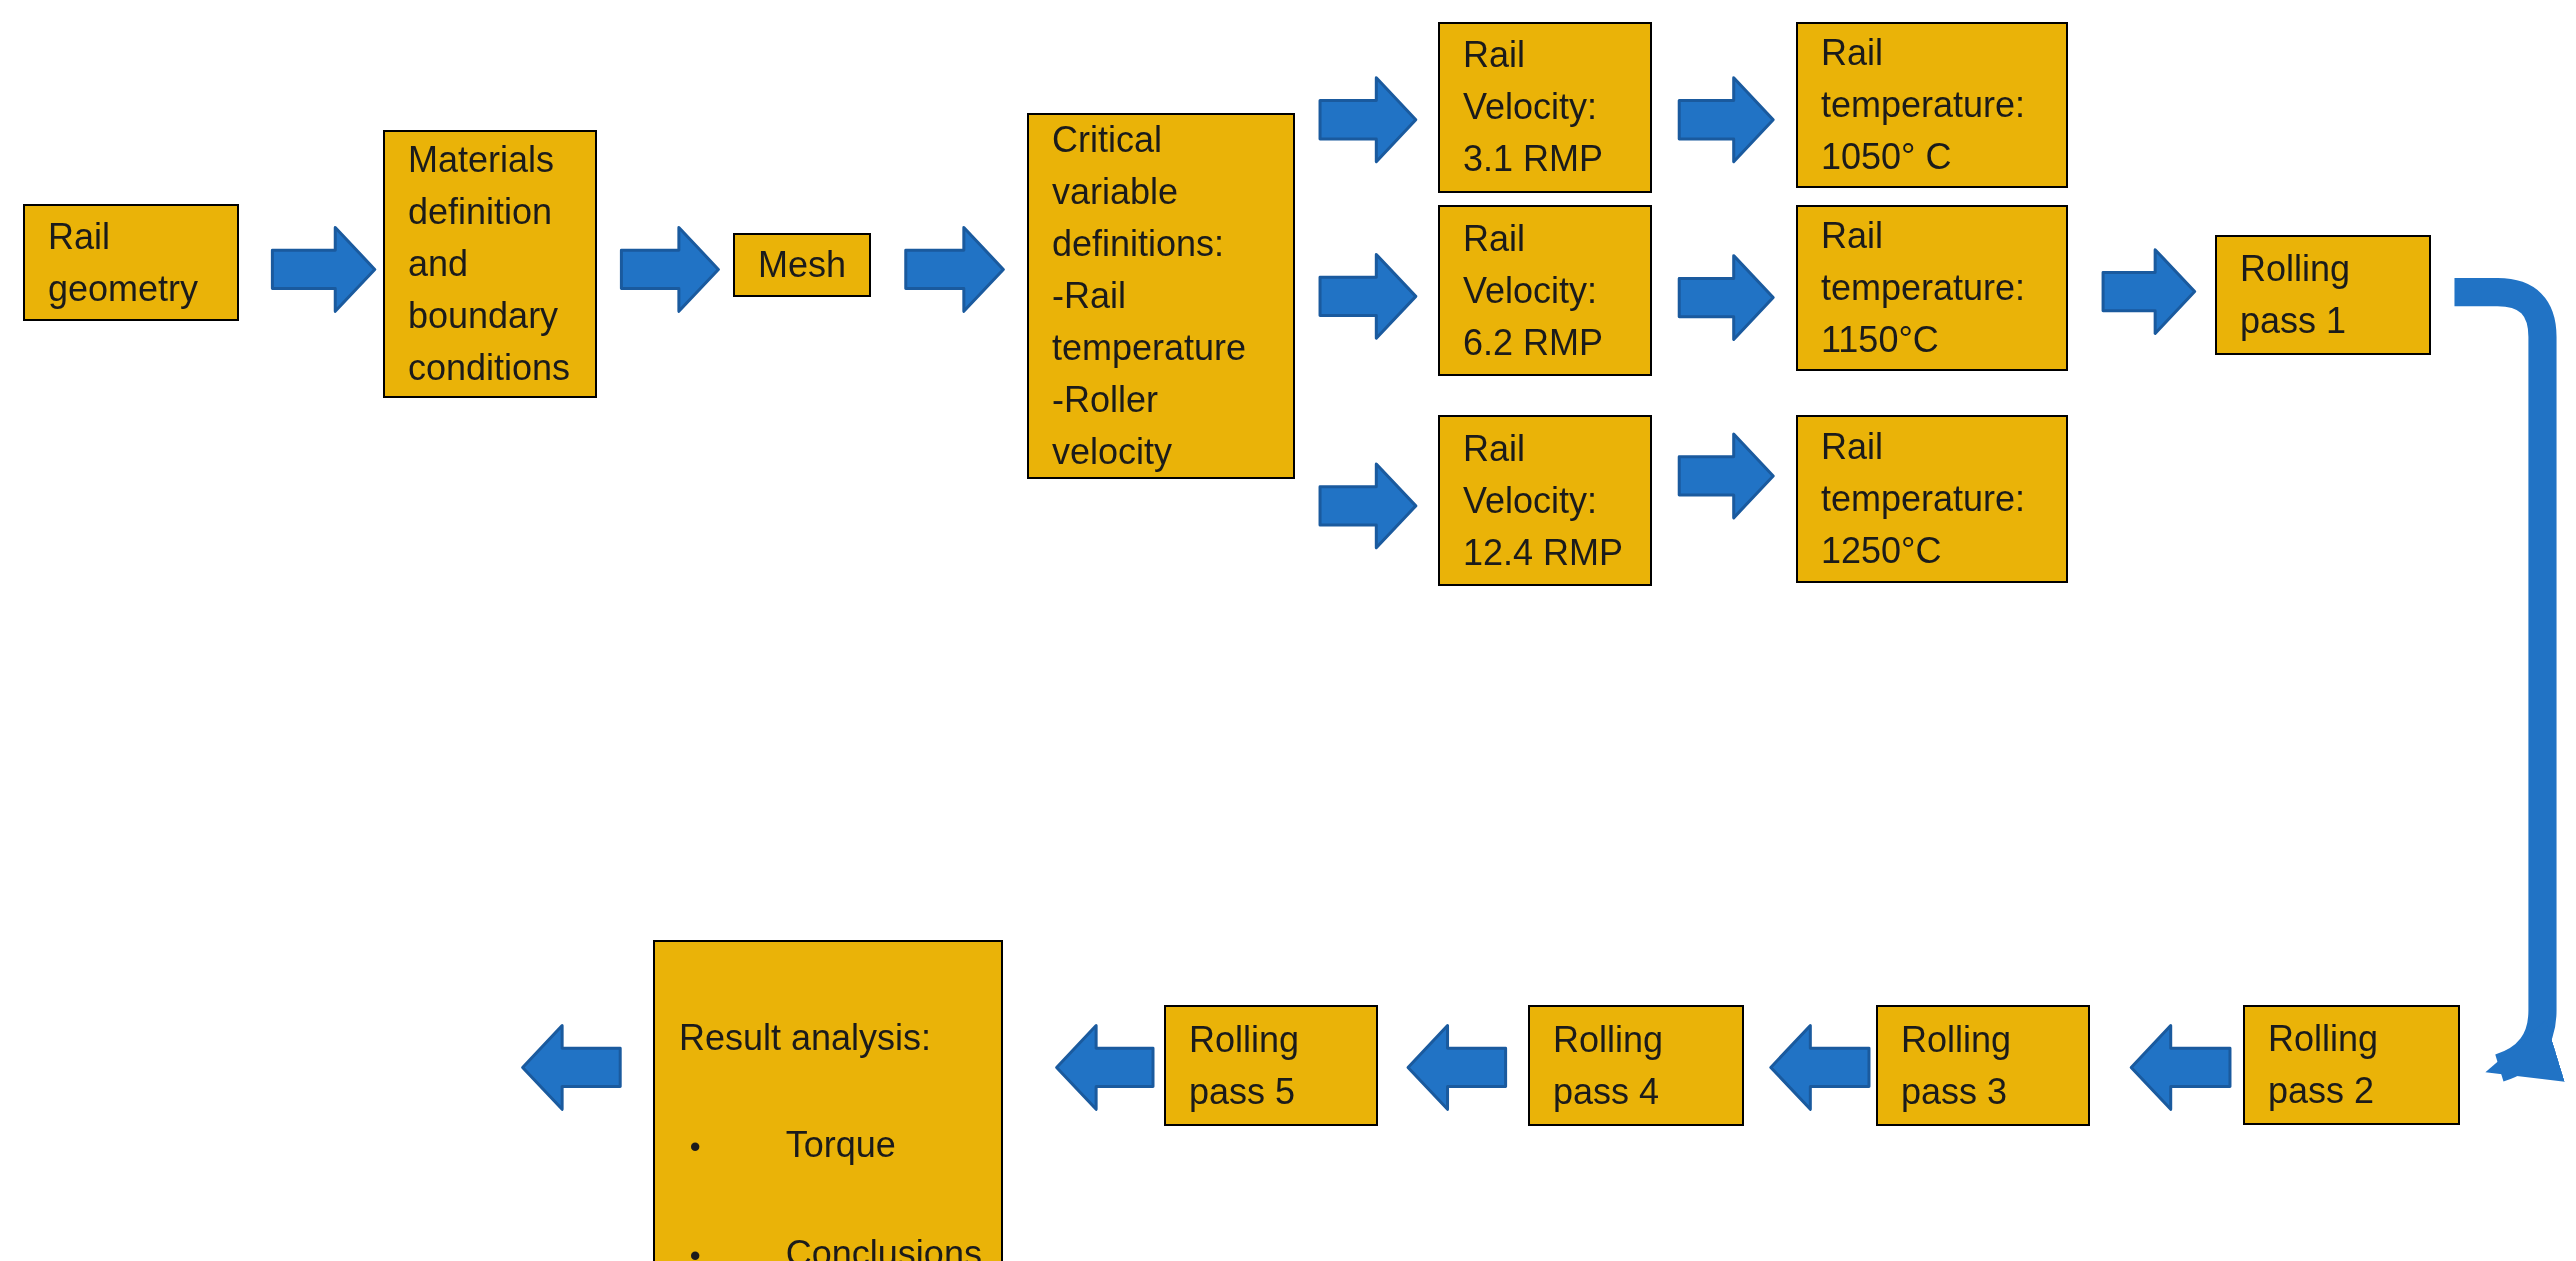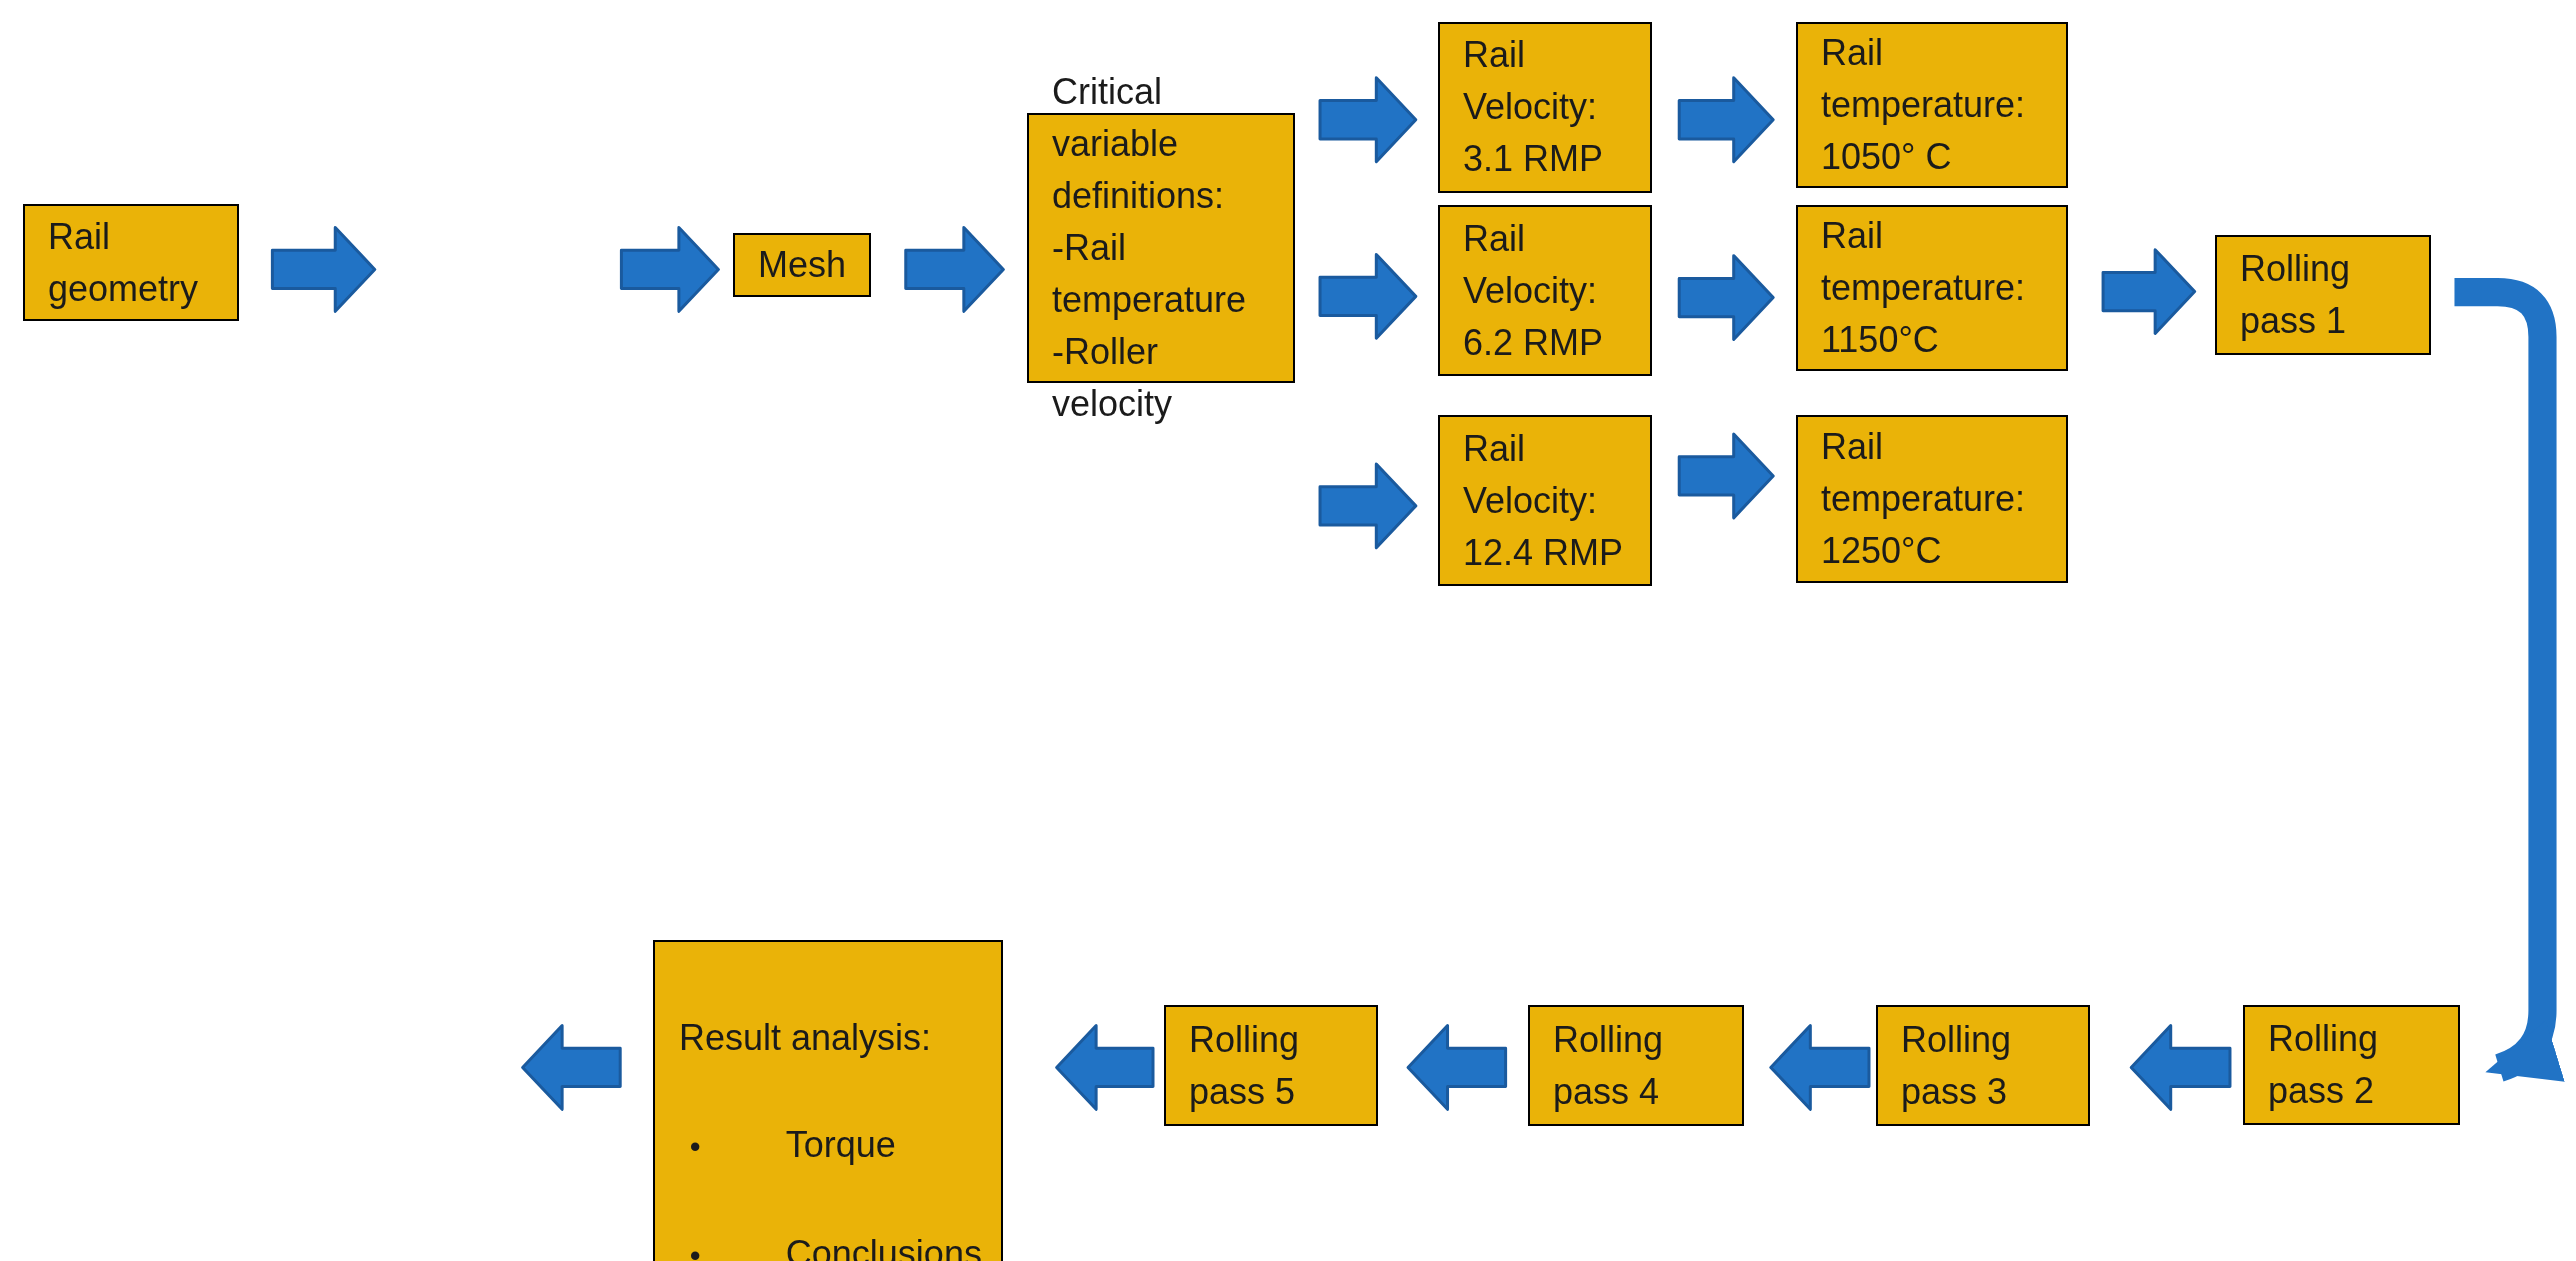--- a/index.html
+++ b/index.html
@@ -9,21 +9,21 @@
   #arrows{position:absolute;left:0;top:0;z-index:1;}
   .node{position:absolute;z-index:2;background:#eab308;border:2.4px solid #000000;
         box-sizing:border-box;display:flex;align-items:center;
         padding:0 14.4px 0 23px;color:#1b1b1b;font-size:36px;line-height:52px;
         white-space:pre-line;letter-spacing:0px;}
   .node.center{justify-content:center;padding:5px;}
   
   #n-rail{left:23px;top:204px;width:216px;height:117px;}
   #n-materials{left:383px;top:130px;width:214px;height:268px;}
   #n-mesh{left:733px;top:233px;width:138px;height:64px;}
-  #n-critical{left:1027px;top:113px;width:268px;height:270px;}
+  #n-critical{left:1027px;top:113px;width:268px;height:366px;}
   #n-vel1{left:1438px;top:21.6px;width:214px;height:171px;}
   #n-vel2{left:1438px;top:205px;width:214px;height:171px;}
   #n-vel3{left:1438px;top:415px;width:214px;height:171px;}
   #n-temp1{left:1796px;top:21.6px;width:272px;height:166px;}
   #n-temp2{left:1796px;top:205px;width:272px;height:166px;}
   #n-temp3{left:1796px;top:415px;width:272px;height:168px;}
   #n-rp1{left:2215px;top:235px;width:216px;height:120px;}
   #n-rp2{left:2243px;top:1005px;width:217px;height:120px;}
   #n-rp3{left:1876px;top:1005px;width:214px;height:121px;}
   #n-rp4{left:1528px;top:1005px;width:216px;height:121px;}
@@ -62,20 +62,27 @@
       <polygon points="2515,1751 2418,1751 2418,1713 2352,1783 2418,1853 2418,1815 2515,1815" fill="#2173C5" stroke="#1A5A9E" stroke-width="5" stroke-linejoin="round"></polygon>
       <polygon points="1926,1751 1831,1751 1831,1713 1765,1783 1831,1853 1831,1815 1926,1815" fill="#2173C5" stroke="#1A5A9E" stroke-width="5" stroke-linejoin="round"></polygon>
       <polygon points="1036,1751 939,1751 939,1713 873,1783 939,1853 939,1815 1036,1815" fill="#2173C5" stroke="#1A5A9E" stroke-width="5" stroke-linejoin="round"></polygon>
     </svg>
 
   <div class="node" id="n-rail">
     <span>Rail
 geometry</span>
   </div>
 
+  <div class="node" id="n-materials">
+    <span>Materials
+definition
+and
+boundary
+conditions</span>
+  </div>
 
   <div class="node center" id="n-mesh">
     <span>Mesh</span>
   </div>
 
   <div class="node" id="n-critical">
     <span>Critical
 variable
 definitions:
 -Rail

